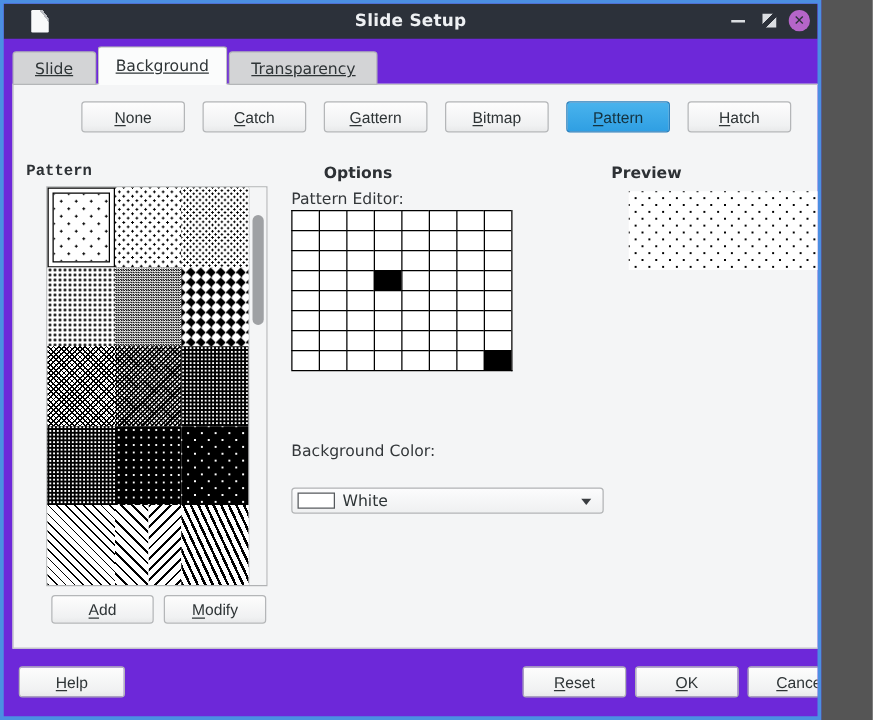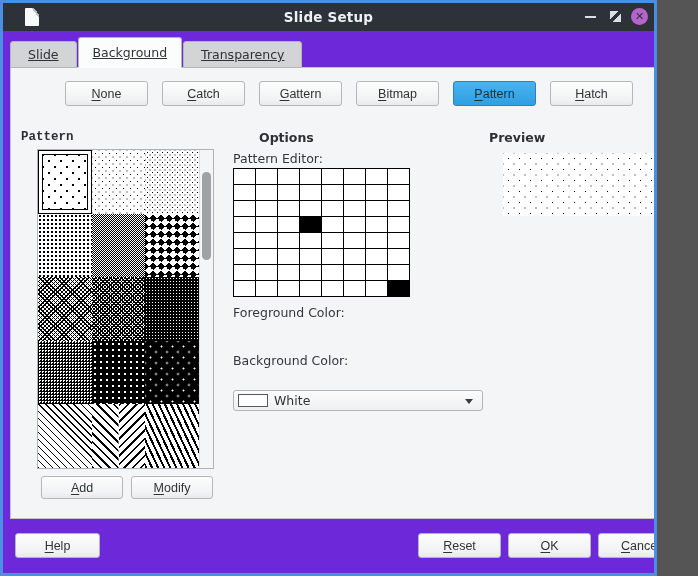--- a/index.html
+++ b/index.html
@@ -276,21 +276,20 @@
         <div class="pe-cell"></div>
         <div class="pe-cell"></div>
         <div class="pe-cell"></div>
         <div class="pe-cell"></div>
         <div class="pe-cell"></div>
         <div class="pe-cell"></div>
         <div class="pe-cell"></div>
         <div class="pe-cell filled"></div>
       </div>
 
-    <div class="opt-label" style="left:222px;top:237px;">Foreground Color:</div>
 
     <div class="opt-label" style="left:222px;top:285px;">Background Color:</div>
     <div class="combo" style="top:302px;margin-top:20px;">
       <span class="combo-swatch" id="bg-swatch" style="background: rgb(255, 255, 255);"></span>
       <span class="combo-label">White</span>
       <span class="combo-arrow"></span>
     </div>
 
     <div class="preview-box"></div>
   </div>

